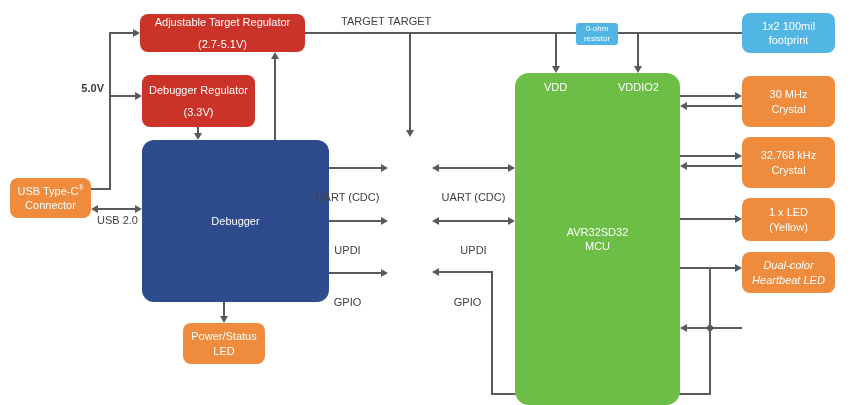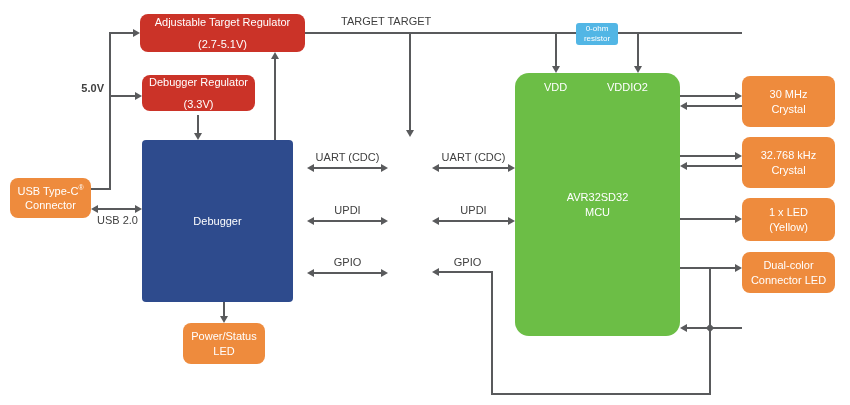--- a/index.html
+++ b/index.html
@@ -18,21 +18,21 @@
   .orange{background:var(--orange);}
   .cyan{background:var(--cyan);}
   .wire{position:absolute;background:var(--wire);}
   .h{height:2px;} .v{width:2px;}
   .arr{position:absolute;width:0;height:0;}
   .arr.r{border-top:4px solid transparent;border-bottom:4px solid transparent;border-left:7px solid var(--wire);}
   .arr.l{border-top:4px solid transparent;border-bottom:4px solid transparent;border-right:7px solid var(--wire);}
   .arr.d{border-left:4px solid transparent;border-right:4px solid transparent;border-top:7px solid var(--wire);}
   .arr.u{border-left:4px solid transparent;border-right:4px solid transparent;border-bottom:7px solid var(--wire);}
   .lbl{position:absolute;color:var(--label);font-size:11px;line-height:1.25;white-space:nowrap;}
-  .lbl.c{text-align:center;}
+  .lbl.c{text-align:center;margin-top:40px;}
   .lbl.wrap{white-space:normal;}
   .pin{position:absolute;top:7px;font-size:11px;color:#fff;}
   .dot{position:absolute;width:6px;height:6px;background:var(--wire);transform:rotate(45deg);}
   sup{font-size:7px;}
 </style>
 </head>
 <body>
 
 <div id="canvas">
 
@@ -105,66 +105,70 @@
   <div class="arr l" style="left:680px;top:324px;"></div>
 
   <div class="wire v" style="left:223px;top:302px;height:15px;"></div>
   <div class="arr d" style="left:220px;top:316px;"></div>
 
   <div class="block red" style="left:140px;top:14px;width:165px;height:38px;">
     <div>Adjustable Target Regulator</div>
     <div>(2.7-5.1V)</div>
   </div>
 
-  <div class="block red" style="left:142px;top:75px;width:113px;height:36px;">
+  <div class="block red" style="left:142px;top:75px;width:113px;height:52px;">
     <div>Debugger Regulator</div>
     <div>(3.3V)</div>
   </div>
 
   <div class="block orange" style="left:10px;top:178px;width:81px;height:40px;">
     <div><span>USB Type-C</span><sup>®</sup></div>
     <div>Connector</div>
   </div>
 
-  <div class="block navy" style="left:142px;top:140px;width:151px;height:162px;border-radius:4px;">
+  <div class="block navy" style="left:142px;top:140px;width:187px;height:162px;border-radius:12px;">
     <div>Debugger</div>
   </div>
 
 
-  <div class="block green" style="left:515px;top:73px;width:165px;height:263px;border-radius:14px;">
+  <div class="block green" style="left:515px;top:73px;width:165px;height:332px;border-radius:14px;">
     <span class="pin" style="left:29px;">VDD</span>
-    <span class="pin" style="left:92px;">VDDIO2</span>
+    <span class="pin" style="left:103px;">VDDIO2</span>
     <div>AVR32SD32</div>
     <div>MCU</div>
   </div>
 
   <div class="block cyan" style="left:576px;top:23px;width:42px;height:22px;font-size:8px;line-height:1.25;border-radius:3px;">
     <div>0-ohm</div>
     <div>resistor</div>
   </div>
 
+  <div class="block cyan" style="left:742px;top:13px;width:93px;height:40px;">
+    <div>1x2 100mil</div>
+    <div>footprint</div>
+  </div>
 
   <div class="block orange" style="left:742px;top:76px;width:93px;height:51px;">
     <div>30 MHz</div>
     <div>Crystal</div>
   </div>
 
   <div class="block orange" style="left:742px;top:137px;width:93px;height:51px;">
     <div>32.768 kHz</div>
     <div>Crystal</div>
   </div>
 
   <div class="block orange" style="left:742px;top:198px;width:93px;height:43px;">
     <div>1 x LED</div>
     <div>(Yellow)</div>
   </div>
 
-  <div class="block orange" style="left:742px;top:252px;width:93px;height:41px;">
+  <div class="block orange" style="left:742px;top:252px;width:93px;height:41px;font-style:italic;">
     <div>Dual-color</div>
-    <div>Connector LED</div>
+    <div>Heartbeat LED</div>
   </div>
 
 
   <div class="block orange" style="left:183px;top:323px;width:82px;height:41px;">
     <div>Power/Status</div>
     <div>LED</div>
   </div>
 
   <div class="lbl" style="left:70px;top:82px;width:34px;text-align:right;font-weight:bold;">5.0V</div>
   <div class="lbl" style="left:341px;top:15px;">TARGET TARGET</div>

